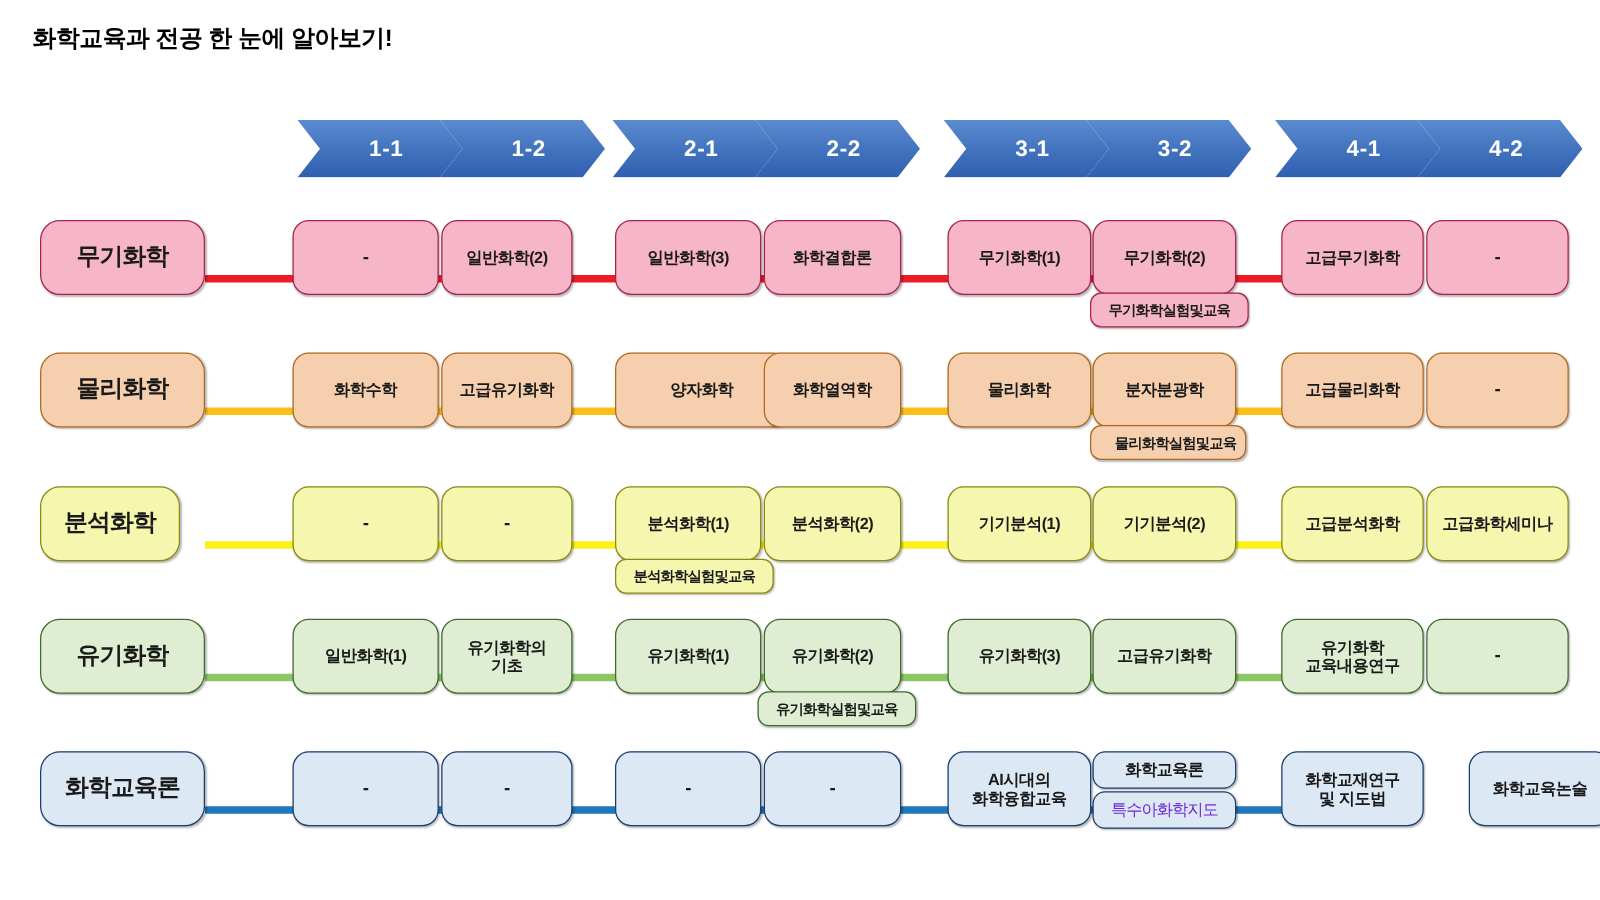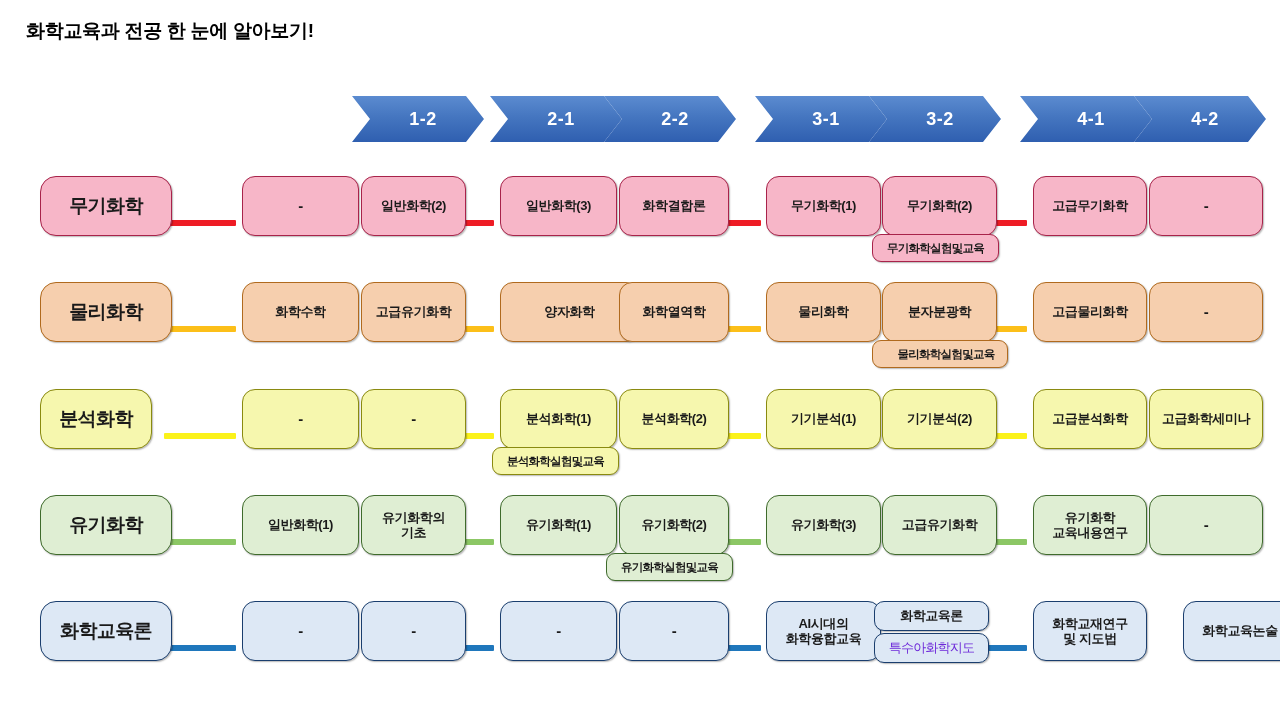--- a/index.html
+++ b/index.html
@@ -76,21 +76,20 @@
     align-items: center;
     justify-content: center;
     text-align: center;
     font-size: 13px;
     font-weight: bold;
     color: #1a1a1a;
     line-height: 1.18;
     letter-spacing: -0.4px;
     padding: 0 3px;
     box-shadow: 1px 1px 1.5px rgba(0,0,0,0.28);
-    margin-left: 8px;
   }
   .node.track-label {
     font-size: 19px;
     letter-spacing: -0.6px;
     border-radius: 16px;
   }
   .node.dash {
     font-size: 15px;
   }
   .subnode {
@@ -138,20 +137,21 @@
     box-shadow: 1px 1px 1.5px rgba(0,0,0,0.28);
     z-index: 5;
   }
 </style>
 </head>
 <body>
 
 <div id="page-title">화학교육과 전공 한 눈에 알아보기!</div>
 
 <div id="chevron-band">
+    <div class="chevron" style="left: 238px; width: 132px;">1-1</div>
     <div class="chevron" style="left: 352px; width: 132px;">1-2</div>
     <div class="chevron" style="left: 490px; width: 132px;">2-1</div>
     <div class="chevron" style="left: 604px; width: 132px;">2-2</div>
     <div class="chevron" style="left: 755px; width: 132px;">3-1</div>
     <div class="chevron" style="left: 869px; width: 132px;">3-2</div>
     <div class="chevron" style="left: 1020px; width: 132px;">4-1</div>
     <div class="chevron" style="left: 1134px; width: 132px;">4-2</div>
   </div>
 
 <div id="rows-container">
@@ -182,21 +182,21 @@
       <div class="connector" style="left: 719px; width: 42px; background: rgb(252, 191, 25);"></div>
       <div class="connector" style="left: 871px; width: 6px; background: rgb(252, 191, 25);"></div>
       <div class="connector" style="left: 987px; width: 40px; background: rgb(252, 191, 25);"></div>
       <div class="node track-label" style="left: 32px; width: 132px; background: rgb(246, 207, 174); border-color: rgb(176, 106, 30);">물리화학</div>
       <div class="node" style="left: 234px; width: 117px; background: rgb(246, 207, 174); border-color: rgb(176, 106, 30); white-space: pre-line;">화학수학</div>
       <div class="node" style="left: 353px; width: 105px; background: rgb(246, 207, 174); border-color: rgb(176, 106, 30); white-space: pre-line;">고급유기화학</div>
       <div class="node" style="left: 492px; width: 139px; background: rgb(246, 207, 174); border-color: rgb(176, 106, 30); white-space: pre-line;">양자화학</div>
       <div class="node" style="left: 611px; width: 110px; background: rgb(246, 207, 174); border-color: rgb(176, 106, 30); white-space: pre-line;">화학열역학</div>
       <div class="node" style="left: 758px; width: 115px; background: rgb(246, 207, 174); border-color: rgb(176, 106, 30); white-space: pre-line;">물리화학</div>
       <div class="node" style="left: 874px; width: 115px; background: rgb(246, 207, 174); border-color: rgb(176, 106, 30); white-space: pre-line;">분자분광학</div>
-      <div class="subnode" style="left: 872px; width: 136px; background: rgb(246, 207, 174); border-color: rgb(176, 106, 30); padding-left: 12px;">물리화학실험및교육</div>
+      <div class="subnode" style="left: 872px; width: 125px; background: rgb(246, 207, 174); border-color: rgb(176, 106, 30); padding-left: 12px;">물리화학실험및교육</div>
       <div class="node" style="left: 1025px; width: 114px; background: rgb(246, 207, 174); border-color: rgb(176, 106, 30); white-space: pre-line;">고급물리화학</div>
       <div class="node dash" style="left: 1141px; width: 114px; background: rgb(246, 207, 174); border-color: rgb(176, 106, 30); white-space: pre-line;">-</div>
     </div>
     <div class="track-row" style="top: 389px;">
       <div class="connector" style="left: 164px; width: 72px; background: rgb(251, 242, 26);"></div>
       <div class="connector" style="left: 348px; width: 8px; background: rgb(251, 242, 26);"></div>
       <div class="connector" style="left: 456px; width: 38px; background: rgb(251, 242, 26);"></div>
       <div class="connector" style="left: 607px; width: 6px; background: rgb(251, 242, 26);"></div>
       <div class="connector" style="left: 719px; width: 42px; background: rgb(251, 242, 26);"></div>
       <div class="connector" style="left: 871px; width: 6px; background: rgb(251, 242, 26);"></div>

